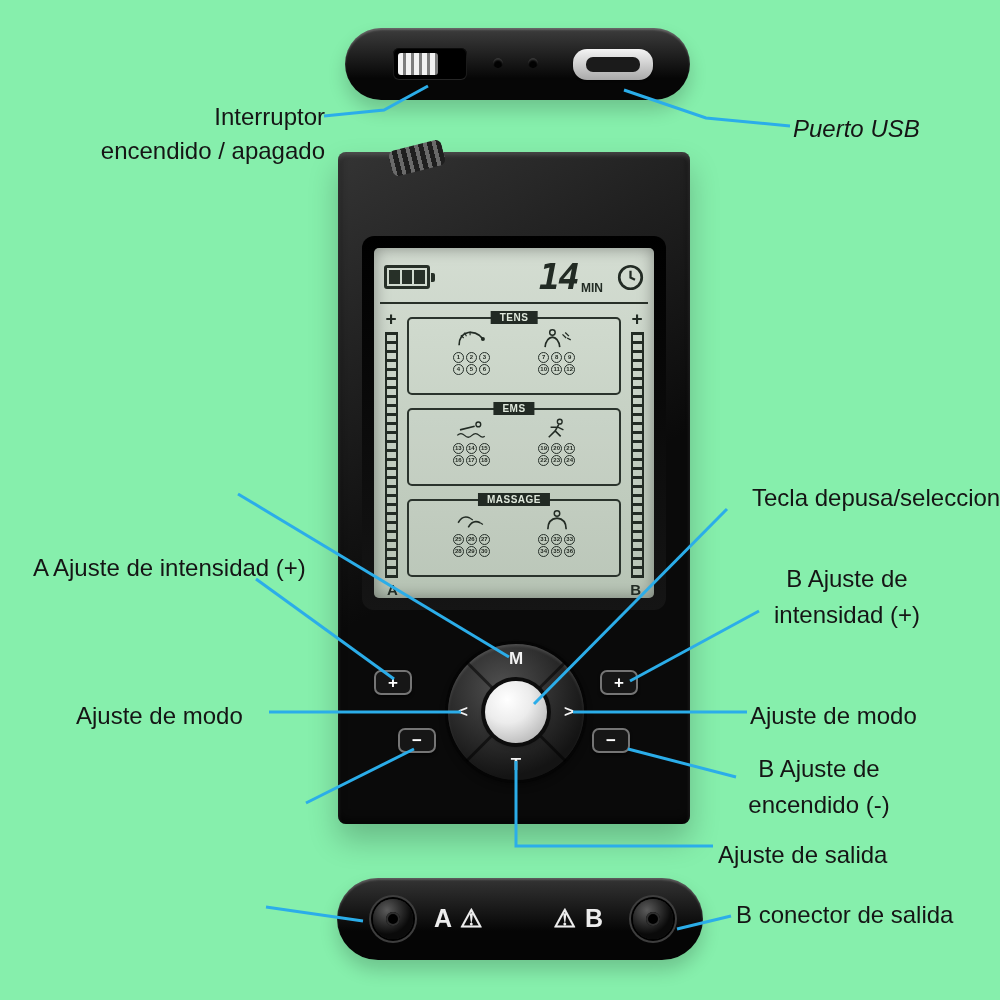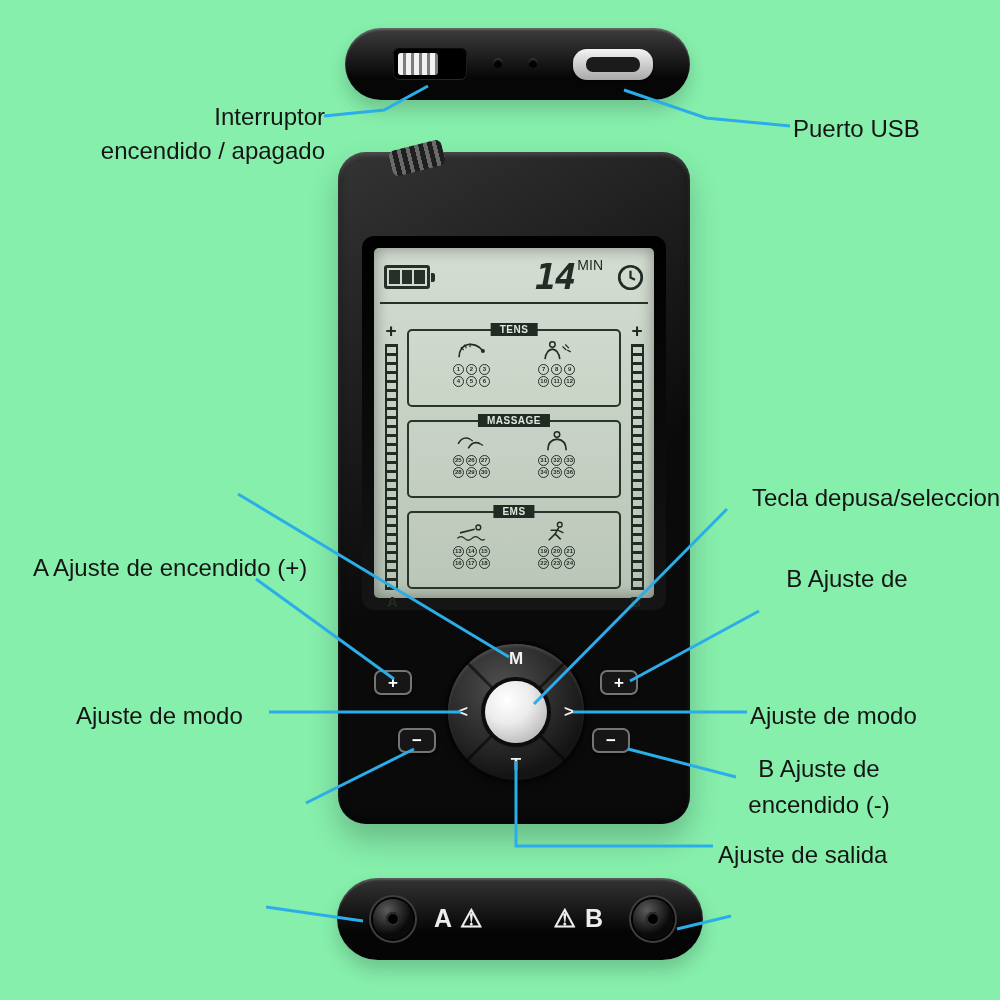--- a/index.html
+++ b/index.html
@@ -6,21 +6,21 @@
   .stage{position:relative;width:1000px;height:1000px;background:#86efac;overflow:hidden;
          font-family:"Liberation Sans",sans-serif;color:#151515;}
 
   
   .callouts{position:absolute;left:0;top:0;width:1000px;height:1000px;z-index:40;pointer-events:none;}
   .callout{fill:none;stroke:#2bade9;stroke-width:3;}
 
   
   .label{position:absolute;font-size:24px;line-height:1.4;color:#151515;white-space:nowrap;z-index:45;}
   .lbl-power{left:40px;top:100px;width:285px;text-align:right;}
-  .lbl-usb{left:793px;top:112px;}
+  .lbl-usb{left:793px;top:112px;font-style:italic;}
   .lbl-selector{left:28px;top:466px;}
   .lbl-tecla{left:752px;top:481px;}
   .lbl-aplus{left:33px;top:551px;}
   .lbl-bplus{left:756px;top:561px;width:182px;text-align:center;line-height:1.5;}
   .lbl-modoL{left:76px;top:699px;}
   .lbl-modoR{left:750px;top:699px;}
   .lbl-aminus{left:36px;top:804px;}
   .lbl-bminus{left:733px;top:751px;width:172px;text-align:center;line-height:1.5;}
   .lbl-tiempo{left:718px;top:838px;}
   .lbl-aout{left:4px;top:896px;}
@@ -36,21 +36,21 @@
     background:repeating-linear-gradient(90deg,#f2f2f2 0 5px,#7d7d7d 5px 8px);
     box-shadow:0 1px 2px rgba(0,0,0,.7);}
   .hole{position:absolute;top:30px;width:10px;height:10px;border-radius:50%;background:#020202;
     box-shadow:inset 0 2px 2px #3a3a3a;}
   .hole1{left:148px;} .hole2{left:183px;}
   .usb{position:absolute;left:228px;top:21px;width:80px;height:31px;border-radius:14px;
     background:linear-gradient(#f4f4f4,#a9a9a9);box-shadow:0 1px 2px rgba(0,0,0,.6);}
   .usb-slot{position:absolute;left:13px;top:8px;right:13px;bottom:8px;background:#1b1b1b;border-radius:7px;}
 
   
-  .device{position:absolute;left:338px;top:152px;width:352px;height:672px;border-radius:28px;
+  .device{position:absolute;left:338px;top:152px;width:352px;height:672px;border-radius:8px;
     background:linear-gradient(150deg,#343434,#0a0a0a 55%);
     box-shadow:0 16px 30px rgba(0,0,0,.22), inset 0 3px 4px rgba(255,255,255,.16), inset 0 -4px 8px rgba(0,0,0,.65);
     z-index:5;}
   .top-power{position:absolute;left:52px;top:-7px;width:54px;height:26px;border-radius:6px;
     transform:rotate(-14deg);
     background:repeating-linear-gradient(90deg,#6a6a6a 0 4px,#1f1f1f 4px 9px);}
   .bezel{position:absolute;left:24px;top:84px;width:304px;height:374px;border-radius:12px;
     background:linear-gradient(#000,#151515);}
   .screen{position:absolute;left:36px;top:96px;width:280px;height:350px;border-radius:5px;
     background:linear-gradient(#d4ddd2,#b7c4b5);box-shadow:inset 0 0 16px rgba(0,0,0,.38);
@@ -58,34 +58,34 @@
 
   
   .status{display:flex;align-items:center;height:46px;border-bottom:2px solid #273028;padding:0 4px 2px;}
   .battery{position:relative;width:46px;height:24px;border:3px solid #273028;border-radius:3px;
     display:flex;gap:2px;padding:2px;box-sizing:border-box;}
   .battery i{flex:1;background:#273028;}
   .battery::after{content:"";position:absolute;right:-8px;top:5px;width:4px;height:9px;background:#273028;border-radius:0 2px 2px 0;}
   .time{display:flex;margin-left:auto;}
   .tv{font-family:"DejaVu Sans Mono",monospace;font-size:36px;font-weight:bold;font-style:italic;
       letter-spacing:-2px;line-height:40px;color:#222b24;}
-  .tu{font-size:14px;font-weight:normal;margin-left:3px;margin-top:0;color:#222b24;}
+  .tu{font-size:12px;font-weight:bold;margin-left:3px;margin-top:24px;color:#222b24;}
   .clock{width:27px;height:27px;margin-left:14px;}
 
   
   .screen-main{position:relative;height:294px;}
   .lcol{position:absolute;top:5px;bottom:20px;width:20px;display:flex;flex-direction:column;align-items:center;}
   .lcol.left{left:1px;} .lcol.right{right:1px;}
   .plus{font-size:19px;font-weight:bold;color:#222b24;line-height:1;}
   .ladder{margin-top:4px;flex:1;width:13px;box-sizing:border-box;
     border-left:2px solid #222b24;border-right:2px solid #222b24;
     background:repeating-linear-gradient(to bottom,#222b24 0 3px,transparent 3px 9px);}
   .chA{position:absolute;left:7px;bottom:0;font-size:15px;font-weight:bold;color:#222b24;}
   .chB{position:absolute;right:7px;bottom:0;font-size:15px;font-weight:bold;color:#222b24;}
-  .sections{margin:12px 27px;display:flex;flex-direction:column;}
+  .sections{margin:0 27px;display:flex;flex-direction:column;}
   .section{position:relative;margin-top:13px;height:74px;border:2px solid #2a332c;border-radius:5px;
     background:rgba(255,255,255,.05);}
   .sec-label{position:absolute;top:-8px;left:50%;transform:translateX(-50%);
     background:#222a24;color:#dfe8dc;font-size:10px;font-weight:bold;letter-spacing:.5px;
     padding:1px 9px;white-space:nowrap;}
   .sec-cols{display:flex;justify-content:space-evenly;padding-top:8px;}
   .sec-col{display:flex;flex-direction:column;align-items:center;}
   .picto{width:36px;height:22px;}
   .nums{display:flex;flex-wrap:wrap;justify-content:center;width:46px;margin-top:2px;}
   .num{width:11px;height:11px;border:1px solid #26302a;border-radius:50%;box-sizing:border-box;
@@ -148,31 +148,33 @@
     <polyline class="callout" points="266,907 363,921"></polyline>
     <polyline class="callout" points="731,916 677,929"></polyline>
   </svg>
 
   <div class="label lbl-power">
     <div>Interruptor</div>
     <div>encendido / apagado</div>
   </div>
   <div class="label lbl-usb">Puerto USB</div>
   <div class="label lbl-tecla">Tecla depusa/seleccion</div>
-  <div class="label lbl-aplus">A Ajuste de encendido (+)</div>
+  <div class="label lbl-aplus">A Ajuste de intensidad (+)</div>
   <div class="label lbl-bplus">
     <div>B Ajuste de</div>
+    <div>intensidad (+)</div>
   </div>
   <div class="label lbl-modoL">Ajuste de modo</div>
   <div class="label lbl-modoR">Ajuste de modo</div>
   <div class="label lbl-bminus">
     <div>B Ajuste de</div>
     <div>encendido (-)</div>
   </div>
   <div class="label lbl-tiempo">Ajuste de salida</div>
+  <div class="label lbl-bout">B conector de salida</div>
 
   <div class="top-view">
     <div class="switch-recess">
       <div class="switch-slider"></div>
     </div>
     <div class="hole hole1"></div>
     <div class="hole hole2"></div>
     <div class="usb">
       <div class="usb-slot"></div>
     </div>
@@ -243,20 +245,55 @@
                     <span class="num">9</span>
                     <span class="num">10</span>
                     <span class="num">11</span>
                     <span class="num">12</span>
                   </div>
               </div>
             </div>
           </div>
 
           <div class="section">
+            <span class="sec-label">EMS</span>
+            <div class="sec-cols">
+              <div class="sec-col">
+                <svg class="picto" viewBox="0 0 36 24">
+                  <circle cx="26" cy="7" r="2.6" fill="none" stroke="#222b24" stroke-width="1.5"></circle>
+                  <path d="M6 13 L22 9" fill="none" stroke="#222b24" stroke-width="1.8"></path>
+                  <path d="M3 19 q4 -4 8 0 q4 4 8 0 q4 -4 8 0 q3 3 6 1" fill="none" stroke="#222b24" stroke-width="1.4"></path>
+                </svg>
+                <div class="nums">
+                    <span class="num">13</span>
+                    <span class="num">14</span>
+                    <span class="num">15</span>
+                    <span class="num">16</span>
+                    <span class="num">17</span>
+                    <span class="num">18</span>
+                  </div>
+              </div>
+              <div class="sec-col">
+                <svg class="picto" viewBox="0 0 36 24">
+                  <circle cx="21" cy="4" r="2.6" fill="none" stroke="#222b24" stroke-width="1.5"></circle>
+                  <path d="M20 7 L16 14 M11 10 L19 10 L25 13 M16 14 L9 21 M16 14 L22 20" fill="none" stroke="#222b24" stroke-width="1.7"></path>
+                </svg>
+                <div class="nums">
+                    <span class="num">19</span>
+                    <span class="num">20</span>
+                    <span class="num">21</span>
+                    <span class="num">22</span>
+                    <span class="num">23</span>
+                    <span class="num">24</span>
+                  </div>
+              </div>
+            </div>
+          </div>
+
+          <div class="section">
             <span class="sec-label">MASSAGE</span>
             <div class="sec-cols">
               <div class="sec-col">
                 <svg class="picto" viewBox="0 0 36 24">
                   <path d="M4 15 q5 -9 13 -5" fill="none" stroke="#222b24" stroke-width="1.7"></path>
                   <path d="M15 20 q5 -9 13 -5" fill="none" stroke="#222b24" stroke-width="1.7"></path>
                   <path d="M17 10 l3 2 M28 15 l3 2" fill="none" stroke="#222b24" stroke-width="1.3"></path>
                 </svg>
                 <div class="nums">
                     <span class="num">25</span>
@@ -272,55 +309,20 @@
                   <circle cx="18" cy="5" r="3" fill="none" stroke="#222b24" stroke-width="1.6"></circle>
                   <path d="M8 22 Q8 11 18 10 Q28 11 28 22" fill="none" stroke="#222b24" stroke-width="1.8"></path>
                 </svg>
                 <div class="nums">
                     <span class="num">31</span>
                     <span class="num">32</span>
                     <span class="num">33</span>
                     <span class="num">34</span>
                     <span class="num">35</span>
                     <span class="num">36</span>
-                  </div>
-              </div>
-            </div>
-          </div>
-
-          <div class="section">
-            <span class="sec-label">EMS</span>
-            <div class="sec-cols">
-              <div class="sec-col">
-                <svg class="picto" viewBox="0 0 36 24">
-                  <circle cx="26" cy="7" r="2.6" fill="none" stroke="#222b24" stroke-width="1.5"></circle>
-                  <path d="M6 13 L22 9" fill="none" stroke="#222b24" stroke-width="1.8"></path>
-                  <path d="M3 19 q4 -4 8 0 q4 4 8 0 q4 -4 8 0 q3 3 6 1" fill="none" stroke="#222b24" stroke-width="1.4"></path>
-                </svg>
-                <div class="nums">
-                    <span class="num">13</span>
-                    <span class="num">14</span>
-                    <span class="num">15</span>
-                    <span class="num">16</span>
-                    <span class="num">17</span>
-                    <span class="num">18</span>
-                  </div>
-              </div>
-              <div class="sec-col">
-                <svg class="picto" viewBox="0 0 36 24">
-                  <circle cx="21" cy="4" r="2.6" fill="none" stroke="#222b24" stroke-width="1.5"></circle>
-                  <path d="M20 7 L16 14 M11 10 L19 10 L25 13 M16 14 L9 21 M16 14 L22 20" fill="none" stroke="#222b24" stroke-width="1.7"></path>
-                </svg>
-                <div class="nums">
-                    <span class="num">19</span>
-                    <span class="num">20</span>
-                    <span class="num">21</span>
-                    <span class="num">22</span>
-                    <span class="num">23</span>
-                    <span class="num">24</span>
                   </div>
               </div>
             </div>
           </div>
 
         </div>
       </div>
     </div>
 
     <div class="navpad">

